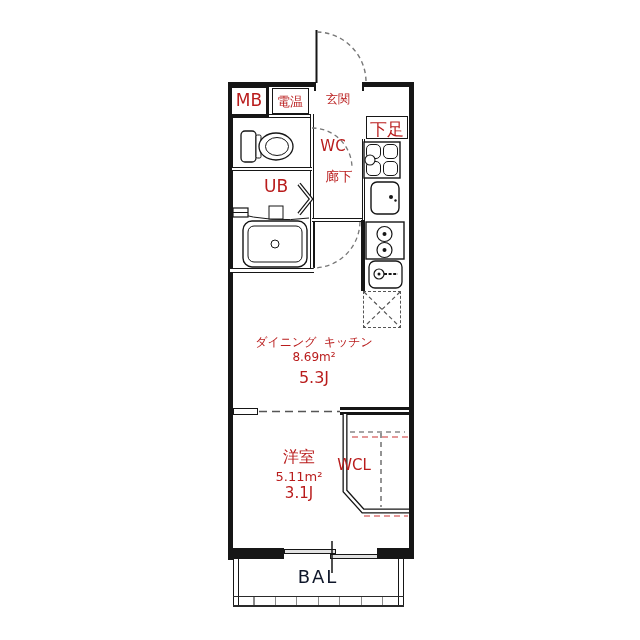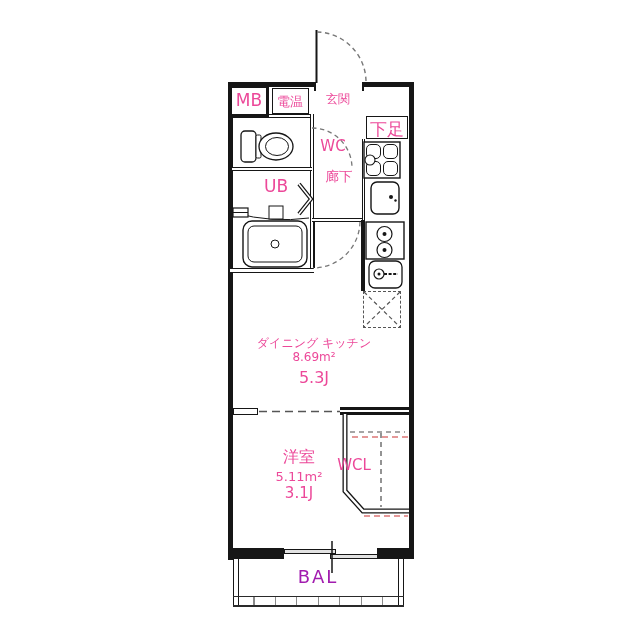--- a/index.html
+++ b/index.html
@@ -7,21 +7,21 @@
     position:relative;width:640px;height:640px;background:#ffffff;overflow:hidden;
     font-family:"DejaVu Sans","Liberation Sans",sans-serif;color:#1a1a1a;
   }
   .abs{position:absolute;}
   
   .wall{position:absolute;background:#161616;}
   
   .dwall-h{position:absolute;background:#fff;border-top:1.3px solid #161616;border-bottom:1.3px solid #161616;box-sizing:border-box;}
   .dwall-v{position:absolute;background:#fff;border-left:1.3px solid #161616;border-right:1.3px solid #161616;box-sizing:border-box;}
   .box{position:absolute;background:#fff;border:1.4px solid #161616;box-sizing:border-box;}
-  .lbl{position:absolute;white-space:nowrap;transform:translateX(-50%);line-height:1;color:#ec4899;}
+  .lbl{position:absolute;white-space:nowrap;transform:translateX(-50%);line-height:1;color:#b91c1c;}
   .winpanel{position:absolute;background:#e2e2e2;border:1px solid #161616;box-sizing:border-box;}
   .rail{position:absolute;border-top:1.5px solid #2a2a2a;border-bottom:2px solid #2a2a2a;box-sizing:border-box;
         background:repeating-linear-gradient(90deg,transparent 0 20px,#8a8a8a 20px 21.5px);}
   svg{position:absolute;left:0;top:0;}
 </style>
 </head>
 <body>
 
 <div id="canvas">
 
@@ -147,23 +147,23 @@
   </svg>
 
   <div class="lbl" style="left:249px;top:92px;font-size:17px;">MB</div>
   <div class="lbl" style="left:290px;top:95px;font-size:13px;">電温</div>
   <div class="lbl" style="left:338px;top:93px;font-size:12px;">玄関</div>
   <div class="lbl" style="left:387px;top:121px;font-size:17px;">下足</div>
   <div class="lbl" style="left:287px;top:139px;font-size:15px;margin-left:46px;">WC</div>
   <div class="lbl" style="left:339px;top:170px;font-size:13.5px;">廊下</div>
   <div class="lbl" style="left:276px;top:178px;font-size:17px;">UB</div>
 
-  <div class="lbl" style="left:314px;top:337px;font-size:12px;">ダイニング キッチン</div>
+  <div class="lbl" style="left:314px;top:337px;font-size:12px;font-family:Liberation Mono, monospace;">ダイニング キッチン</div>
   <div class="lbl" style="left:314px;top:351px;font-size:12px;">8.69m²</div>
   <div class="lbl" style="left:314px;top:370px;font-size:16px;">5.3J</div>
 
   <div class="lbl" style="left:299px;top:449px;font-size:16px;">洋室</div>
   <div class="lbl" style="left:299px;top:470px;font-size:13px;">5.11m²</div>
   <div class="lbl" style="left:299px;top:486px;font-size:15px;">3.1J</div>
 
   <div class="lbl" style="left:354px;top:458px;font-size:15px;">WCL</div>
-  <div class="lbl" style="left:318px;top:568px;font-size:18px;letter-spacing:2px;color:#a21caf;">BAL</div>
+  <div class="lbl" style="left:318px;top:568px;font-size:18px;letter-spacing:2px;color:#0f172a;">BAL</div>
 </div>
 
 </body></html>

